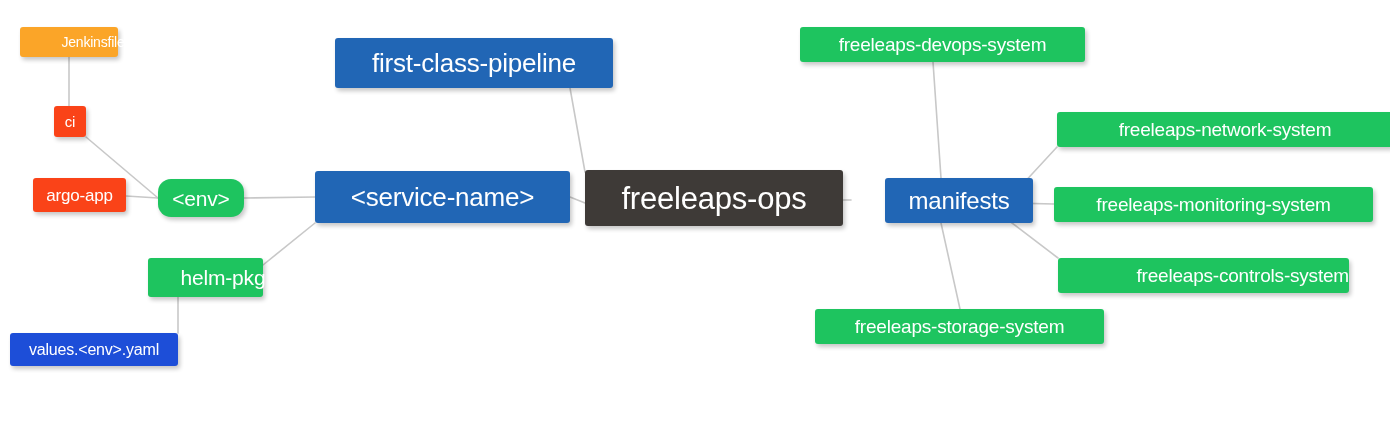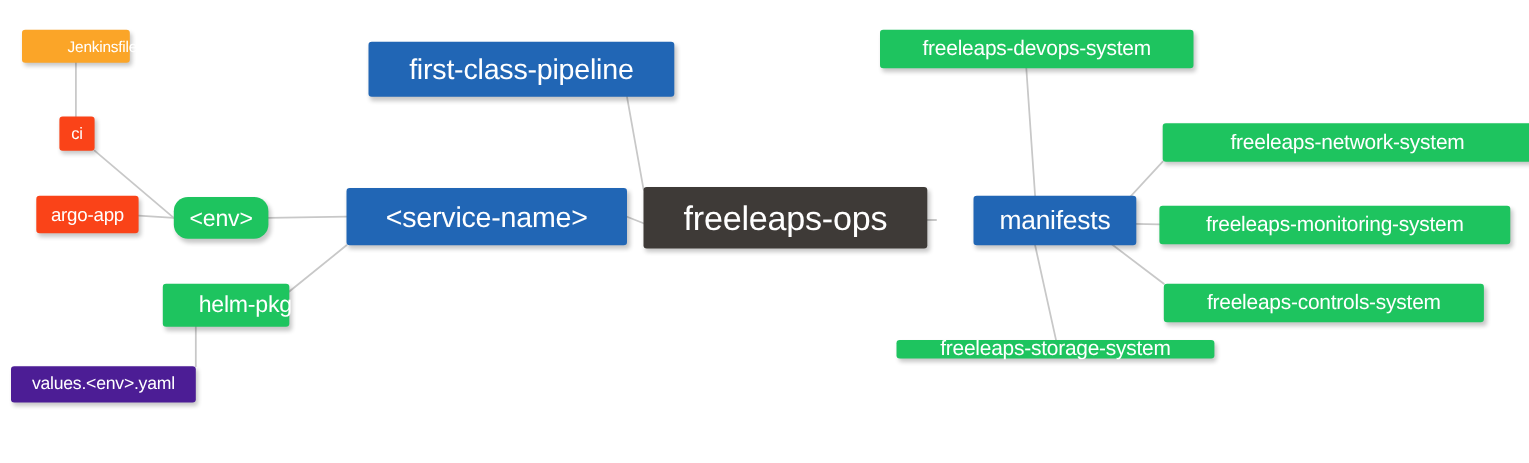--- a/index.html
+++ b/index.html
@@ -81,35 +81,35 @@
       </div>
       <div class="node" style="left: 20px; top: 27px; width: 98px; height: 30px; background: rgb(251, 165, 40); font-size: 14px; padding-left: 48px;">
         <span class="node-label">Jenkinsfile</span>
       </div>
       <div class="node" style="left: 33px; top: 178px; width: 93px; height: 34px; background: rgb(250, 67, 24); font-size: 17px;">
         <span class="node-label">argo-app</span>
       </div>
       <div class="node" style="left: 148px; top: 258px; width: 115px; height: 39px; background: rgb(30, 196, 95); font-size: 21px; padding-left: 35px;">
         <span class="node-label">helm-pkg</span>
       </div>
-      <div class="node" style="left: 10px; top: 333px; width: 168px; height: 33px; background: #4c1d95; font-size: 16px;">
+      <div class="node" style="left: 10px; top: 333px; width: 168px; height: 33px; background: #1d4ed8; font-size: 16px;">
         <span class="node-label">values.&lt;env&gt;.yaml</span>
       </div>
       <div class="node" style="left: 851px; top: 178px; width: 148px; height: 45px; background: rgb(33, 102, 181); font-size: 24px; margin-left: 34px;">
         <span class="node-label">manifests</span>
       </div>
       <div class="node" style="left: 800px; top: 27px; width: 285px; height: 35px; background: rgb(30, 196, 95); font-size: 19px;">
         <span class="node-label">freeleaps-devops-system</span>
       </div>
       <div class="node" style="left: 1057px; top: 112px; width: 336px; height: 35px; background: rgb(30, 196, 95); font-size: 19px;">
         <span class="node-label">freeleaps-network-system</span>
       </div>
       <div class="node" style="left: 1054px; top: 187px; width: 319px; height: 35px; background: rgb(30, 196, 95); font-size: 19px;">
         <span class="node-label">freeleaps-monitoring-system</span>
       </div>
-      <div class="node" style="left: 1058px; top: 258px; width: 291px; height: 35px; background: rgb(30, 196, 95); font-size: 19px;">
+      <div class="node" style="left: 1058px; top: 258px; width: 291px; height: 35px; background: rgb(30, 196, 95); font-size: 19px; justify-content: flex-end;">
         <span class="node-label">freeleaps-controls-system</span>
       </div>
-      <div class="node" style="left: 815px; top: 309px; width: 289px; height: 17px; background: rgb(30, 196, 95); font-size: 19px;">
+      <div class="node" style="left: 815px; top: 309px; width: 289px; height: 35px; background: rgb(30, 196, 95); font-size: 19px;">
         <span class="node-label">freeleaps-storage-system</span>
       </div>
     </div>
 </div>
 
 </body></html>

